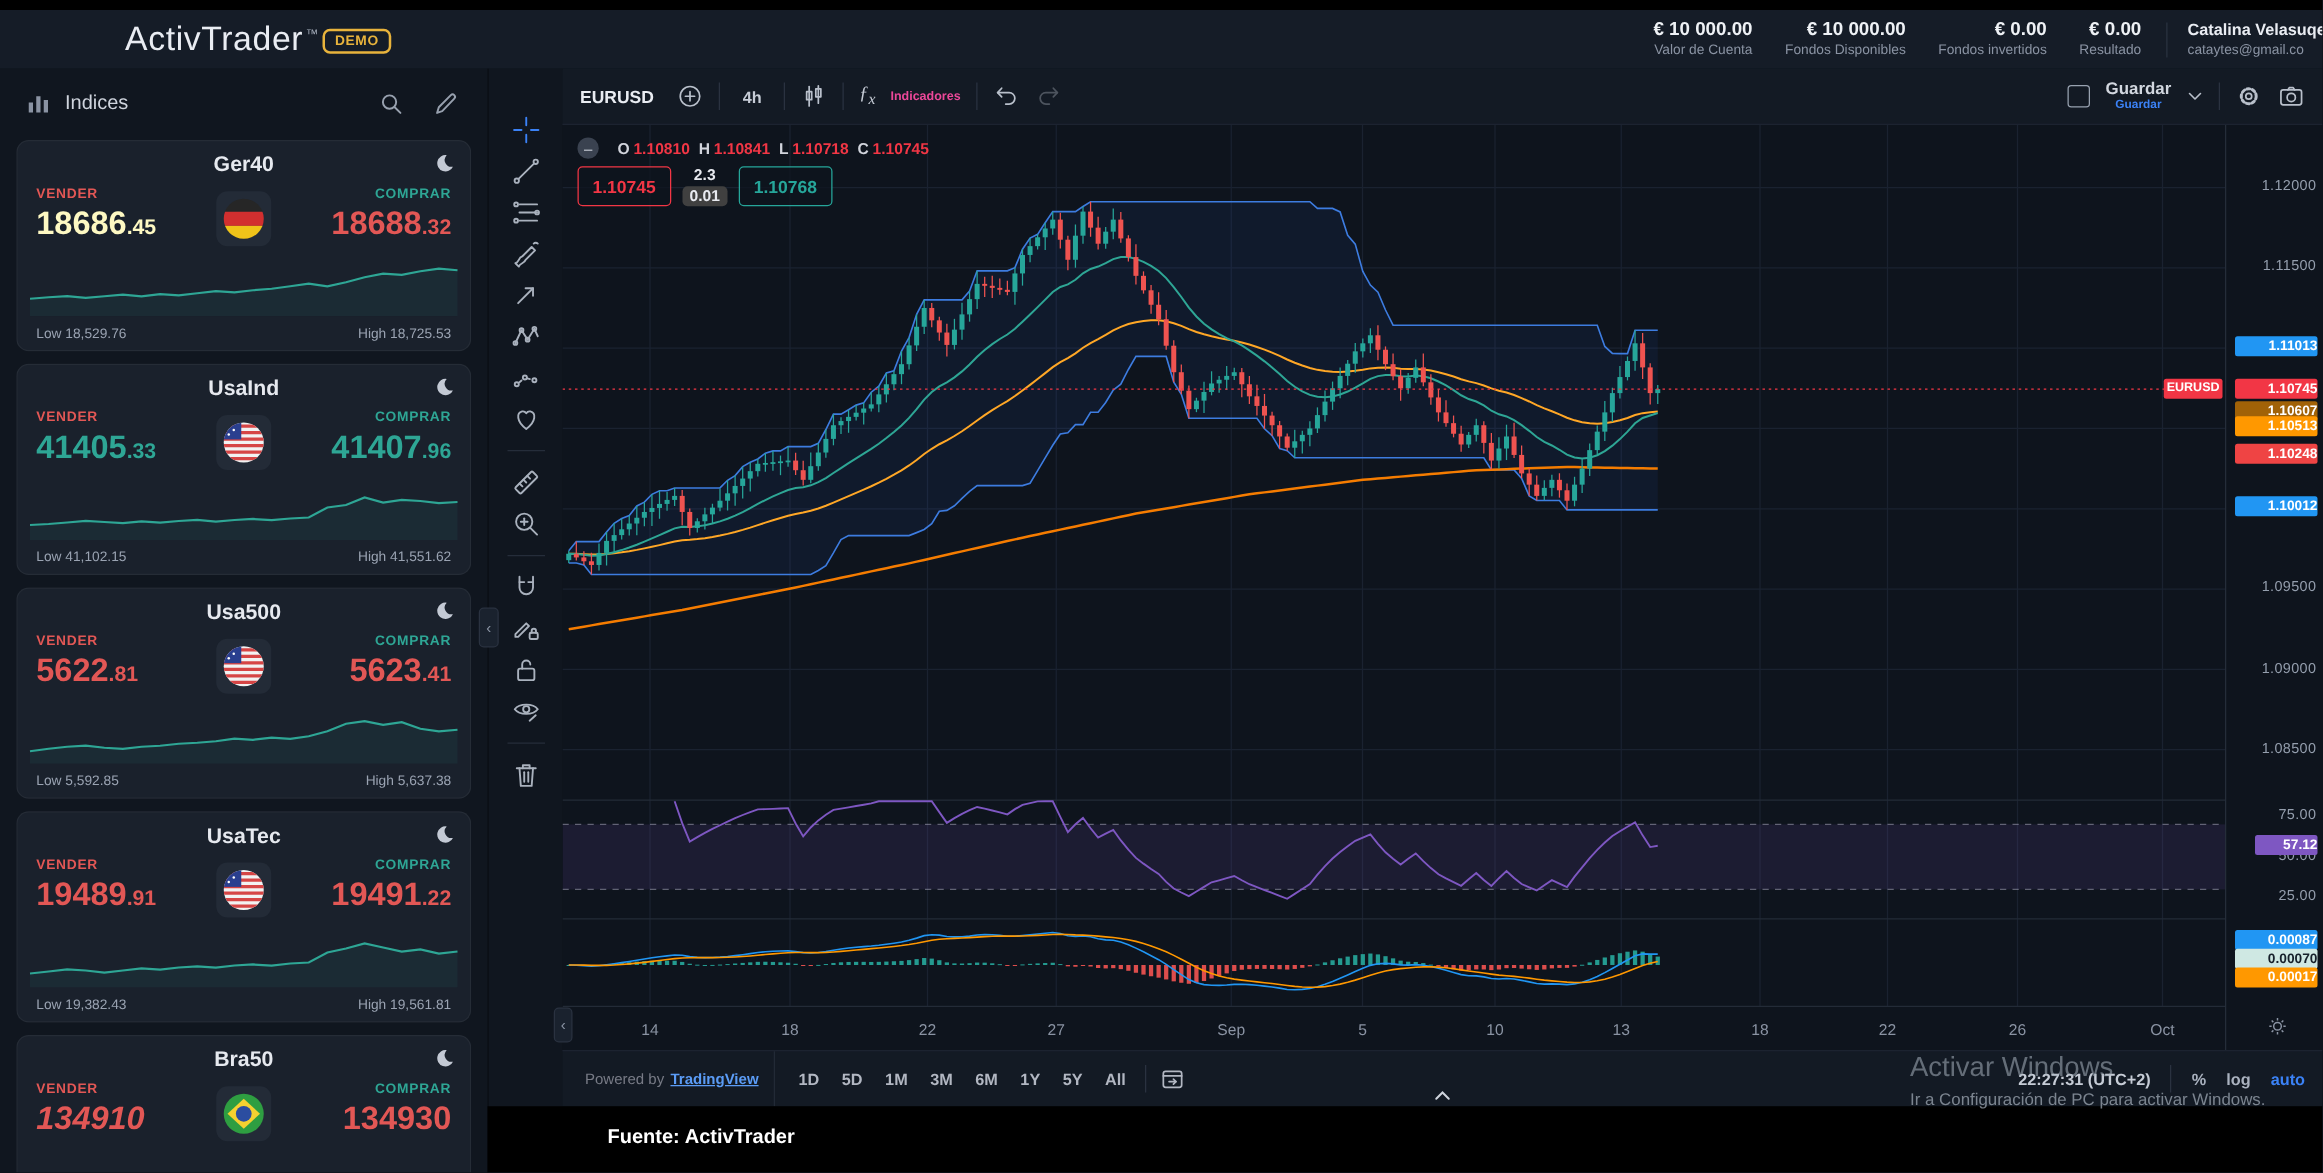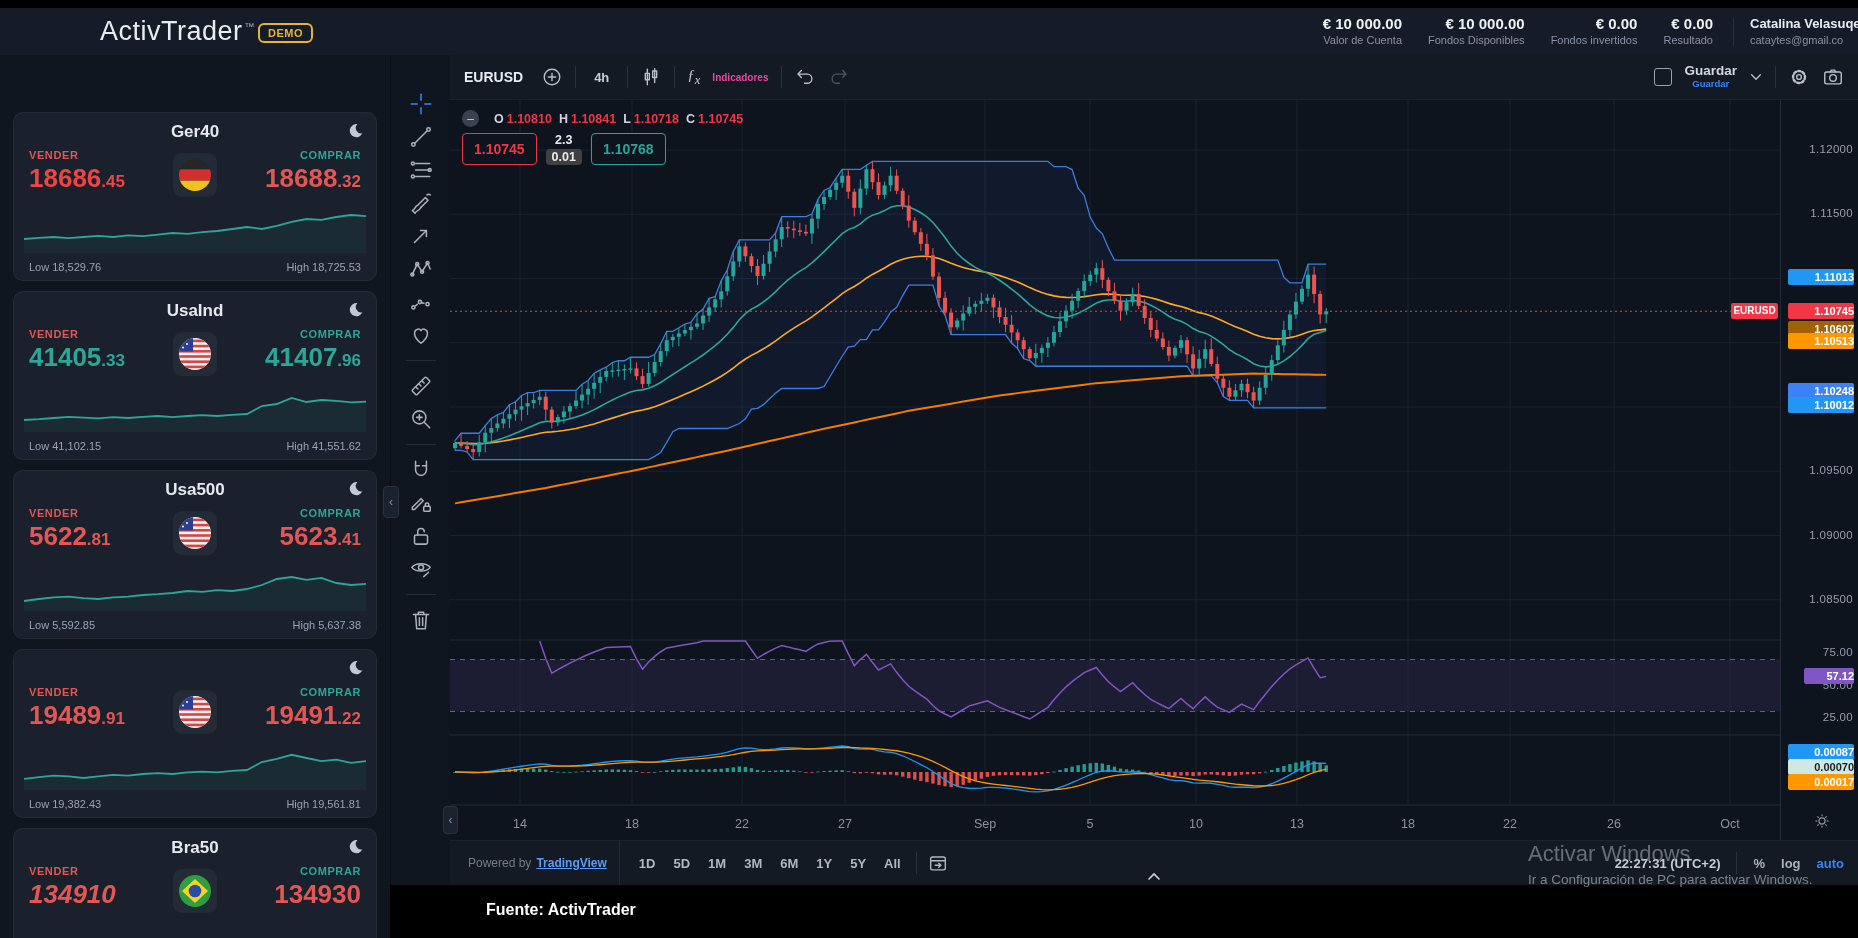--- a/index.html
+++ b/index.html
@@ -129,29 +129,44 @@
       </div>
     </div>
   <div class="hdr-div"></div>
   <div class="user">
     <div class="un">Catalina Velasuqe</div>
     <div class="ue">cataytes@gmail.co</div>
   </div>
 </div>
 
 <div class="sidebar">
+  <div class="sb-head">
+    <svg width="18" height="18" viewBox="0 0 18 18">
+      <rect x="1" y="8" width="3.4" height="8" fill="#8a93a3"></rect>
+        <rect x="7" y="3" width="3.4" height="13" fill="#8a93a3"></rect>
+        <rect x="13" y="6" width="3.4" height="10" fill="#8a93a3"></rect>
+    </svg>
+    <span class="sb-title">Indices</span>
+    <svg class="sb-ico" width="22" height="22" viewBox="0 0 24 24" fill="none" stroke="#97a0ae" stroke-width="1.7" stroke-linecap="round">
+      <circle cx="10.5" cy="10.5" r="5.8"></circle>
+        <line x1="15" y1="15" x2="20" y2="20"></line>
+    </svg>
+    <svg class="sb-ico" width="22" height="22" viewBox="0 0 24 24" fill="none" stroke="#97a0ae" stroke-width="1.7" stroke-linecap="round" stroke-linejoin="round">
+      <path d="M4 20l1.5-5L16 4.5a1.9 1.9 0 0 1 3 3L8.5 18.5 4 20z"></path>
+    </svg>
+  </div>
   <div class="cards" id="cards">
       <div class="card">
         <div class="c-title">Ger40</div>
     <svg class="c-moon" width="15" height="15" viewBox="0 0 16 16">
           <path d="M10 1.2A7 7 0 1 0 15.3 11 5.8 5.8 0 0 1 10 1.2z" fill="#c3c9d4"></path>
         </svg>
     <div class="c-side" style="left:15px">
       <div class="c-lab" style="color: rgb(226, 87, 85);">VENDER</div>
-      <div class="c-val" style="color: #ef4444;">18686<small>.45</small></div>
+      <div class="c-val" style="color: #fef9c3;">18686<small>.45</small></div>
     </div>
     <div class="c-flag">
           <svg viewBox="0 0 34 34">
             <defs>
               <clipPath id="cpf0">
                 <circle cx="17" cy="17" r="16"></circle>
               </clipPath>
             </defs>
             <g clip-path="url(#cpf0)">
               <rect width="34" height="11.4" fill="#262626"></rect>
@@ -249,20 +264,21 @@
       <div class="c-val" style="color: rgb(226, 87, 85);">5623<small>.41</small></div>
     </div>
     <svg class="spark" viewBox="0 0 346 50" preserveAspectRatio="none">
       <polygon points="2,50 2.0,40.0 16.9,38.0 31.7,36.4 46.6,35.6 61.5,37.2 76.3,38.0 91.2,36.4 106.1,35.6 121.0,34.0 135.8,33.2 150.7,32.0 165.6,30.0 180.4,30.8 195.3,29.2 210.2,30.0 225.0,28.0 239.9,24.0 254.8,18.0 269.7,16.0 284.5,18.8 299.4,16.8 314.3,22.0 329.1,24.0 344.0,22.8 344,50" fill="rgba(46,166,149,0.08)"></polygon>
       <polyline points="2.0,40.0 16.9,38.0 31.7,36.4 46.6,35.6 61.5,37.2 76.3,38.0 91.2,36.4 106.1,35.6 121.0,34.0 135.8,33.2 150.7,32.0 165.6,30.0 180.4,30.8 195.3,29.2 210.2,30.0 225.0,28.0 239.9,24.0 254.8,18.0 269.7,16.0 284.5,18.8 299.4,16.8 314.3,22.0 329.1,24.0 344.0,22.8" fill="none" stroke="#2ea695" stroke-width="1.8"></polyline>
     </svg>
     <div class="c-low">Low 5,592.85</div>
     <div class="c-high">High 5,637.38</div>
       </div>
       <div class="card">
+        <div class="c-title">UsaTec</div>
     <svg class="c-moon" width="15" height="15" viewBox="0 0 16 16">
           <path d="M10 1.2A7 7 0 1 0 15.3 11 5.8 5.8 0 0 1 10 1.2z" fill="#c3c9d4"></path>
         </svg>
     <div class="c-side" style="left:15px">
       <div class="c-lab" style="color: rgb(226, 87, 85);">VENDER</div>
       <div class="c-val" style="color: rgb(226, 87, 85);">19489<small>.91</small></div>
     </div>
     <div class="c-flag">
           <svg viewBox="0 0 34 34">
             <defs>
@@ -958,21 +974,21 @@
       <div class="plabel" style="top: 364.25px;">1.09500</div>
       <div class="plabel" style="top: 428.5px;">1.09000</div>
       <div class="plabel" style="top: 492.75px;">1.08500</div>
       <div class="plabel" style="top: 546px;">75.00</div>
       <div class="plabel" style="top: 578.5px;">50.00</div>
       <div class="plabel" style="top: 611px;">25.00</div>
       <div class="badge" style="top: 168.829px; background: rgb(33, 150, 243);">1.11013</div>
       <div class="badge" style="top: 203.268px; background: rgb(242, 54, 69);">1.10745</div>
       <div class="badge" style="top: 221px; background: #a16207;">1.10607</div>
       <div class="badge" style="top: 233.079px; background: rgb(255, 152, 0);">1.10513</div>
-      <div class="badge" style="top: 283px; background: #3b82f6;">1.10248</div>
+      <div class="badge" style="top: 255px; background: #ef4444;">1.10248</div>
       <div class="badge" style="top: 297.458px; background: rgb(33, 150, 243);">1.10012</div>
       <div class="badge" style="top: 568.244px; background: rgb(126, 87, 194); width: 50px;">57.12</div>
       <div class="badge" style="top: 644px; background: rgb(33, 150, 243); color: rgb(255, 255, 255);">0.00087</div>
       <div class="badge" style="top: 659px; background: rgb(207, 232, 227); color: rgb(22, 32, 43);">0.00070</div>
       <div class="badge" style="top: 674px; background: rgb(255, 152, 0); color: rgb(255, 255, 255);">0.00017</div>
       <svg width="18" height="18" viewBox="0 0 20 20" style="position: absolute; right: 28px; top: 712px;">
         <circle cx="10" cy="10" r="3.4" fill="none" stroke="#8a93a3" stroke-width="1.3"></circle>
         <line x1="15.2" y1="10" x2="17.3" y2="10" stroke="#8a93a3" stroke-width="1.3"></line>
         <line x1="13.676955262170047" y1="13.676955262170047" x2="15.161879502661797" y2="15.161879502661797" stroke="#8a93a3" stroke-width="1.3"></line>
         <line x1="10" y1="15.2" x2="10" y2="17.3" stroke="#8a93a3" stroke-width="1.3"></line>

